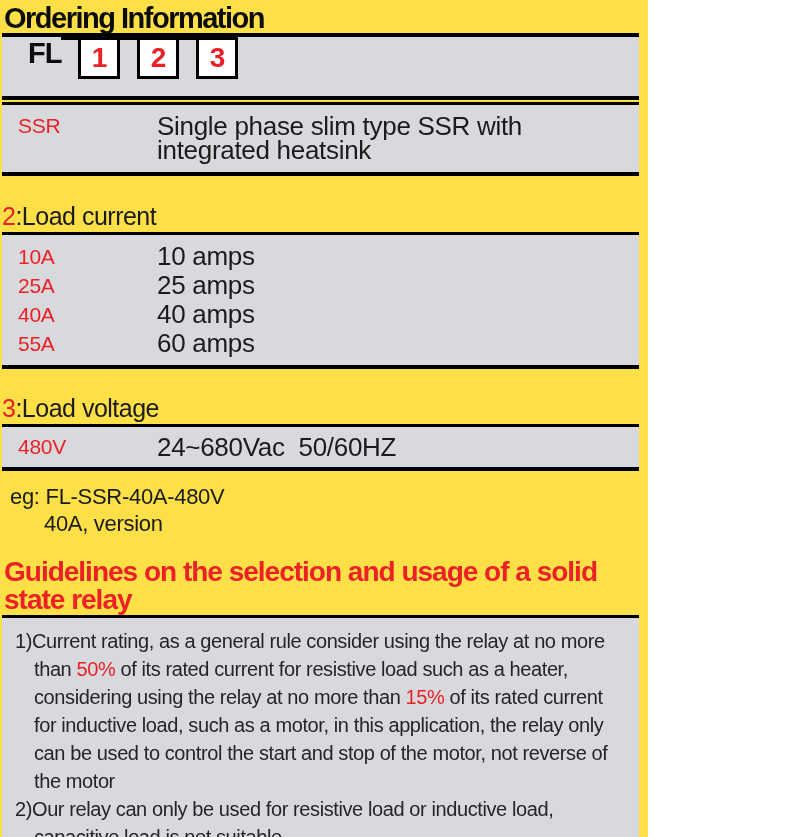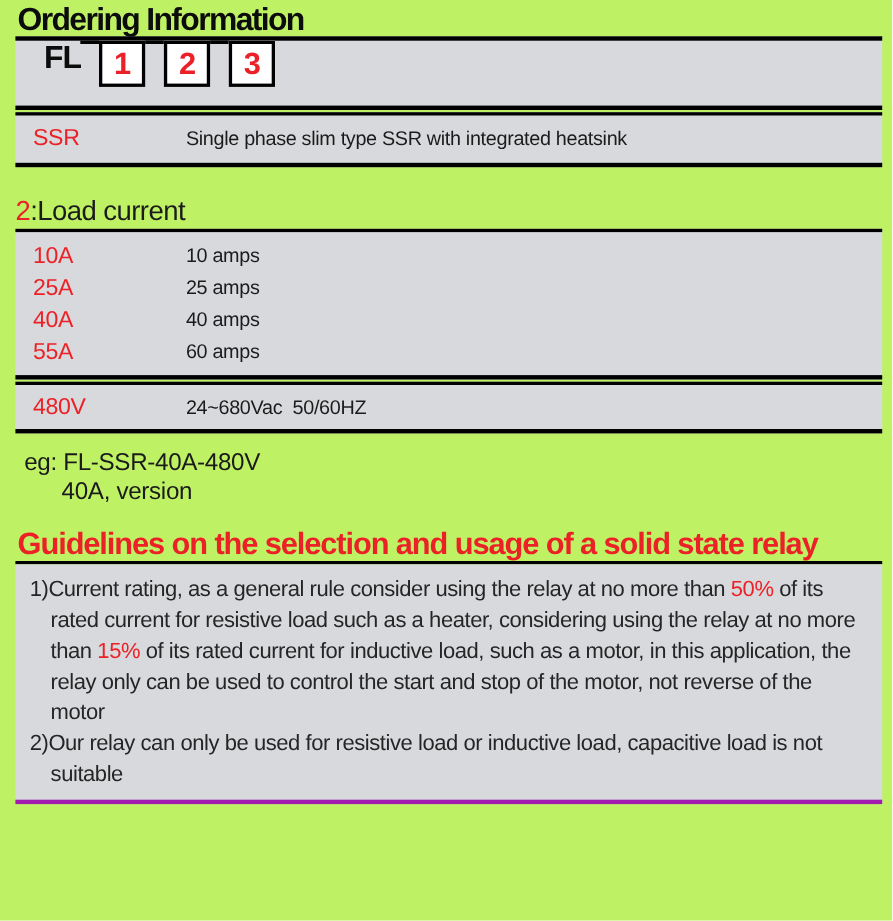--- a/index.html
+++ b/index.html
@@ -4,24 +4,23 @@
 <style>
   * { margin: 0; padding: 0; box-sizing: border-box; }
   html, body { background: #ffffff; }
   body {
     width: 812px; height: 837px;
     font-family: "Liberation Sans", sans-serif;
     color: #1b1b1b;
   }
   .page {
     position: relative;
-    width: 811px; height: 837px;
+    width: 648px; height: 837px;
     overflow: hidden;
-    background: #bef264;
-    padding-left: 12px;
+    background: #fde047;
   }
   .red { color: #ec2127; }
 
   
   .page-title {
     margin: 4px 0 0 4px;
     font-size: 29px; line-height: 29px;
     font-weight: 700; letter-spacing: -1.5px;
     color: #0c0c0c;
   }
@@ -70,22 +69,22 @@
   #sec3 .block { padding: 8px 0; }
   .row { display: flex; }
   #sec1 .row, #sec3 .row { line-height: 24px; }
   #sec2 .row { line-height: 29px; }
   .code {
     flex: 0 0 155px; padding-left: 16px;
     font-size: 21px; font-weight: 400; color: #ec2127;
     letter-spacing: -0.3px;
   }
   .desc {
-    font-size: 18px; letter-spacing: -0.3px;
-    white-space: pre-wrap; color: #1b1b1b; text-align: center;
+    font-size: 26px; letter-spacing: -0.3px;
+    white-space: pre-wrap; color: #1b1b1b;
   }
 
   
   .example { margin: 12px 0 0 10px; font-size: 22px; line-height: 27px; letter-spacing: -0.3px; }
   .example .line2 { padding-left: 34px; }
 
   
   .guidelines-title {
     margin: 21px 9px 0 2px;
     padding: 0 0 1px 2px;
@@ -148,20 +147,23 @@
         <span class="desc">40 amps</span>
       </div>
       <div class="row">
         <span class="code">55A</span>
         <span class="desc">60 amps</span>
       </div>
     </div>
   </div>
 
   <div id="sec3">
+    <div class="sec-header">
+      <span class="num red">3</span><span>:Load voltage</span>
+    </div>
     <div class="block">
       <div class="row">
         <span class="code">480V</span>
         <span class="desc">24~680Vac  50/60HZ</span>
       </div>
     </div>
   </div>
 
   <div class="example">
     <div class="line1">eg: FL-SSR-40A-480V</div>

